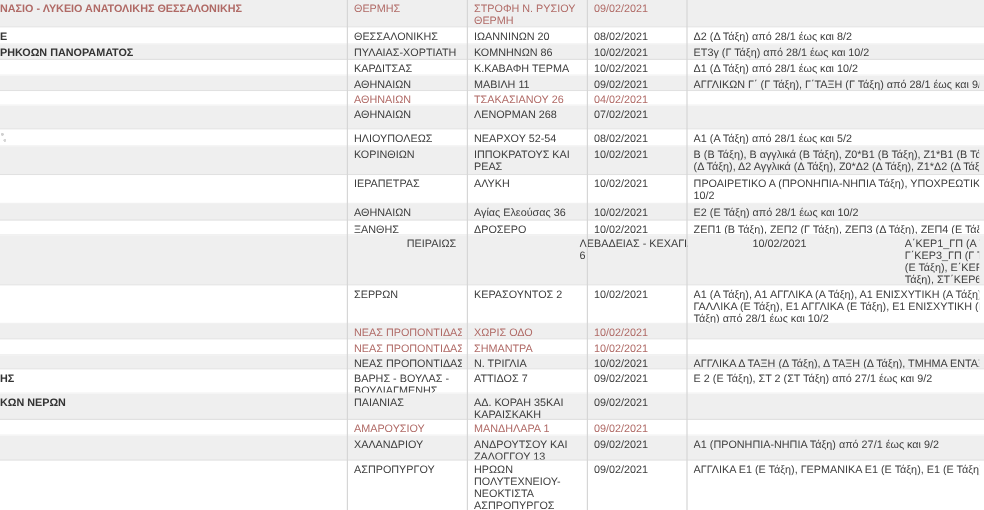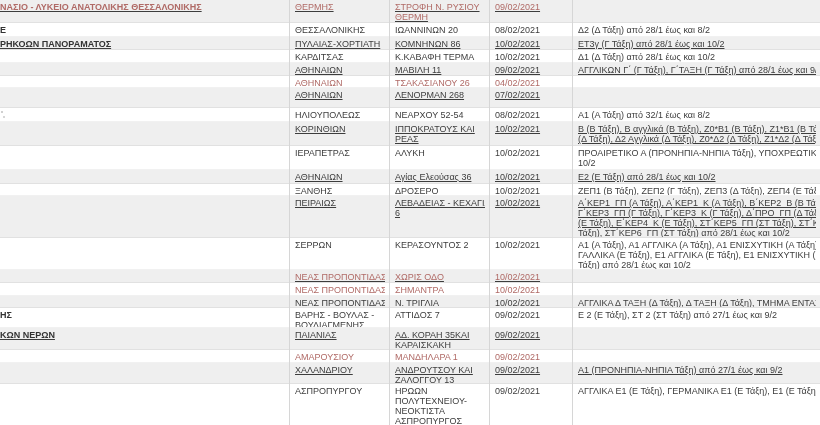--- a/index.html
+++ b/index.html
@@ -16,21 +16,21 @@
     overflow:hidden;
     background:#ffffff;
   }
   .row{
     display:flex;
     box-sizing:border-box;
     overflow:hidden;
     border-bottom:1px solid rgba(0,0,0,0.055);
     background:#ffffff;
   }
-  .row.shade{background:#efefef;text-decoration:underline;}
+  .row.shade{background:#efefef;}
   .cell{
     box-sizing:border-box;
     padding:2px 4px 0 6px;
     overflow:hidden;
     white-space:nowrap;
     flex-shrink:0;
   }
   .line{line-height:10px;height:10px;overflow:hidden;}
   .c-school{width:289px;padding-left:0;font-weight:bold;color:#333333;}
   .c-mun{width:100px;}
@@ -169,21 +169,21 @@
     <div class="cell c-mun">
           <div class="line">ΗΛΙΟΥΠΟΛΕΩΣ</div>
         </div>
     <div class="cell c-addr">
           <div class="line">ΝΕΑΡΧΟΥ 52-54</div>
         </div>
     <div class="cell c-date">
           <div class="line">08/02/2021</div>
         </div>
     <div class="cell c-detail">
-          <div class="line">Α1 (Α Τάξη) από 32/1 έως και 8/2</div>
+          <div class="line">Α1 (Α Τάξη) από 28/1 έως και 5/2</div>
         </div>
   </div>
       <div class="row shade" style="height: 24px;">
     <div class="cell c-school"></div>
     <div class="cell c-mun">
           <div class="line">ΚΟΡΙΝΘΙΩΝ</div>
         </div>
     <div class="cell c-addr">
           <div class="line">ΙΠΠΟΚΡΑΤΟΥΣ ΚΑΙ</div>
           <div class="line">ΡΕΑΣ</div>
@@ -235,21 +235,21 @@
     <div class="cell c-addr">
           <div class="line">ΔΡΟΣΕΡΟ</div>
         </div>
     <div class="cell c-date">
           <div class="line">10/02/2021</div>
         </div>
     <div class="cell c-detail">
           <div class="line">ΖΕΠ1 (Β Τάξη), ΖΕΠ2 (Γ Τάξη), ΖΕΠ3 (Δ Τάξη), ΖΕΠ4 (Ε Τάξη)</div>
         </div>
   </div>
-      <div class="row shade" style="height: 42px;">
+      <div class="row shade" style="height: 42px; gap: 44px;">
     <div class="cell c-school"></div>
     <div class="cell c-mun">
           <div class="line">ΠΕΙΡΑΙΩΣ</div>
         </div>
     <div class="cell c-addr">
           <div class="line">ΛΕΒΑΔΕΙΑΣ - ΚΕΧΑΓΙΑ</div>
           <div class="line">6</div>
         </div>
     <div class="cell c-date">
           <div class="line">10/02/2021</div>

